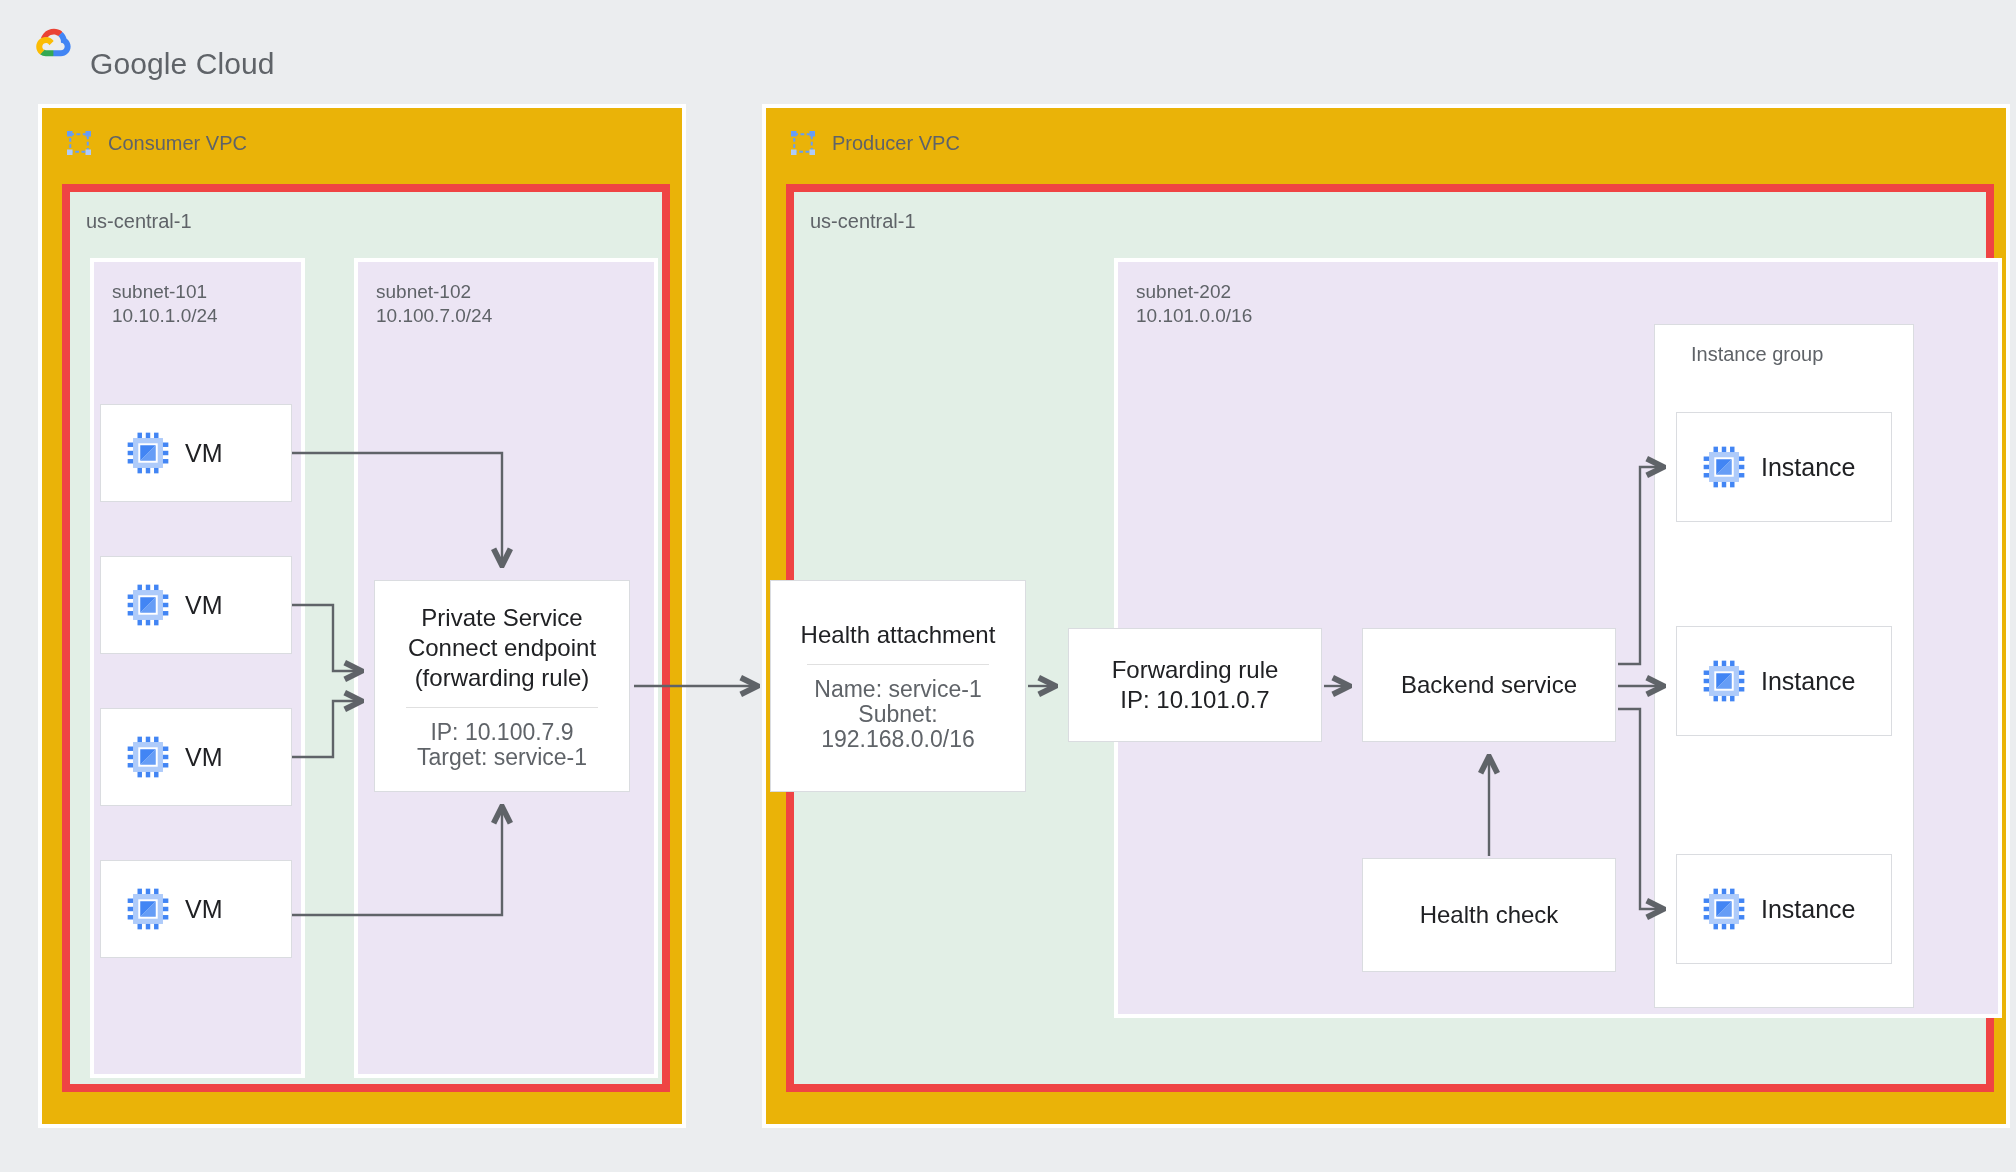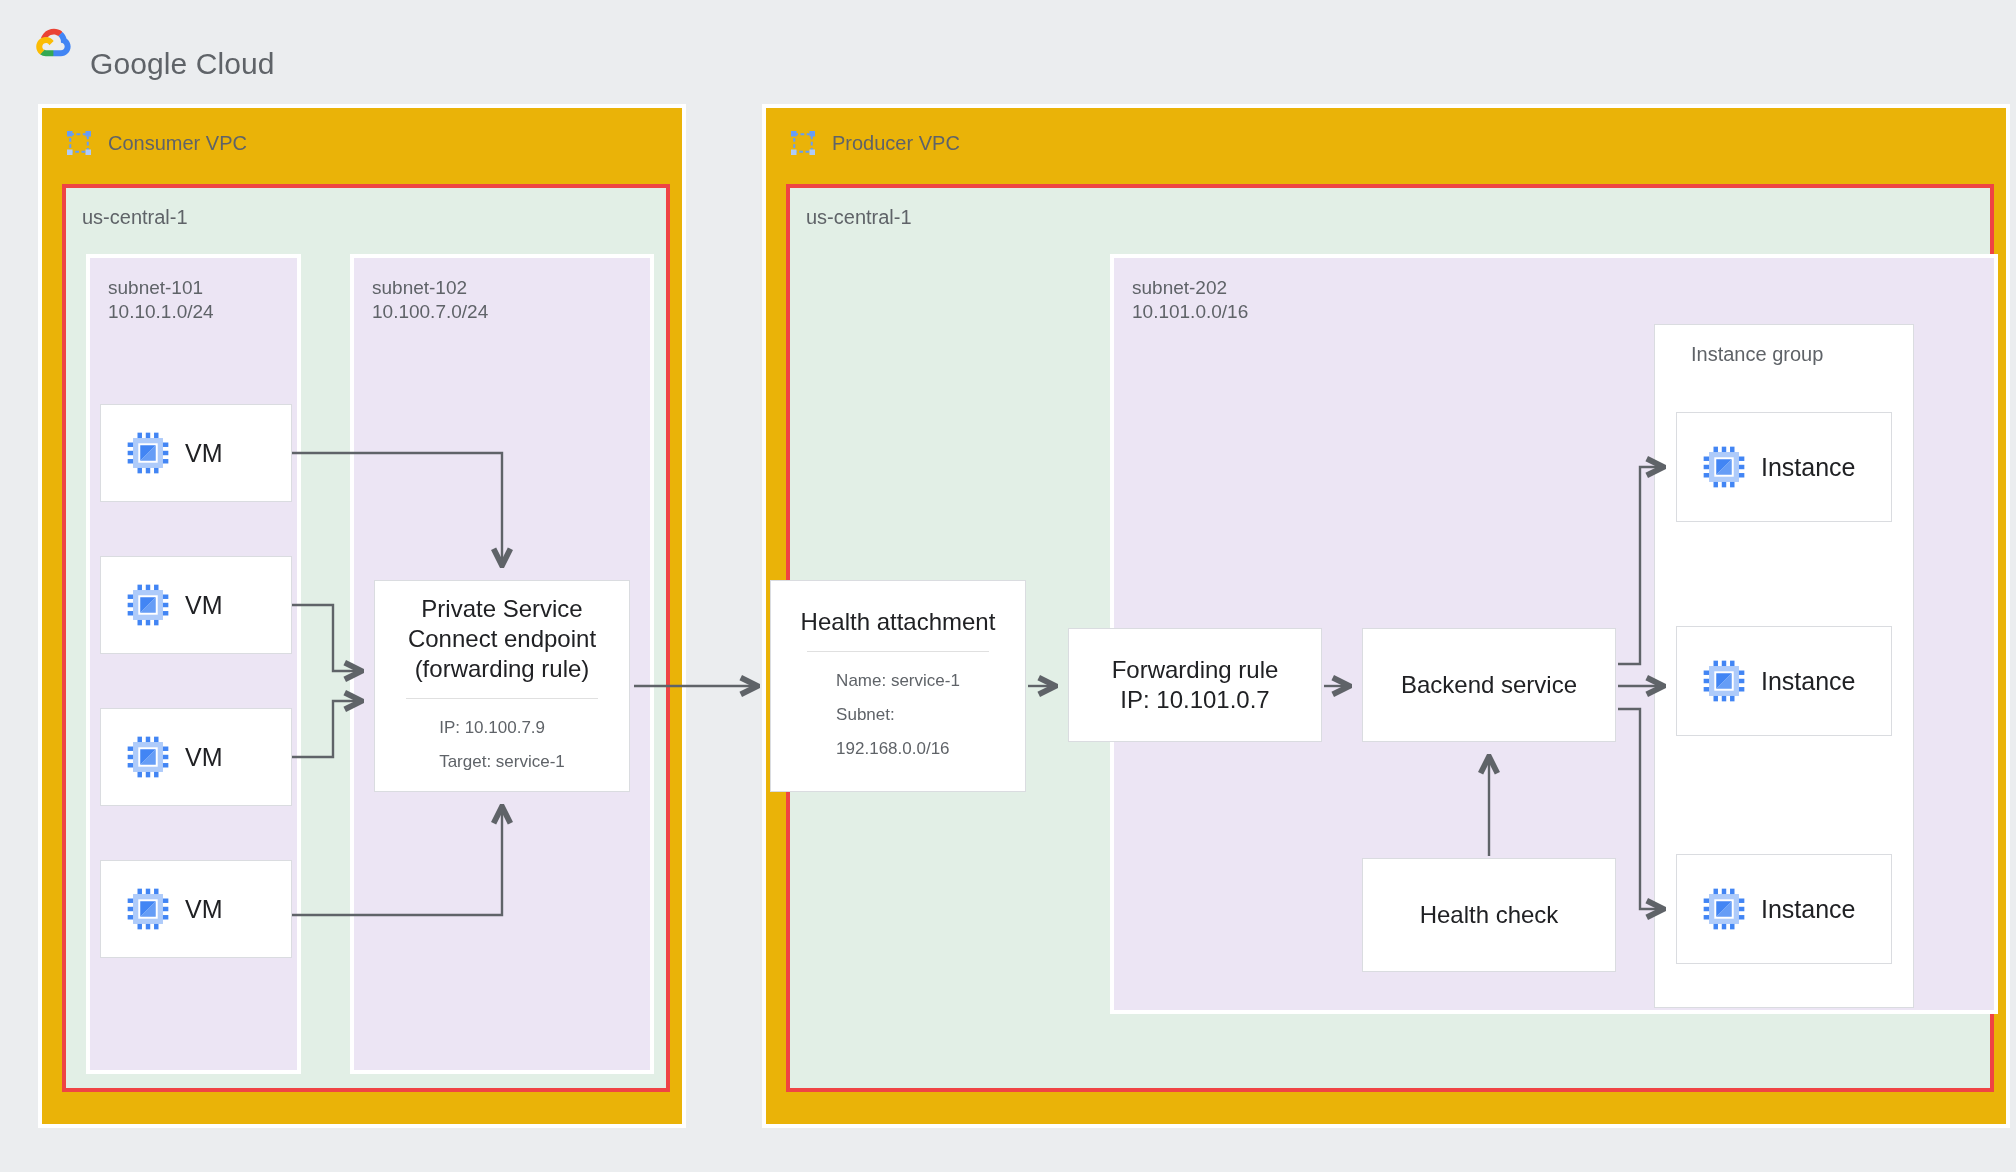--- a/index.html
+++ b/index.html
@@ -56,21 +56,21 @@
   .vpc-title {
     font-size: 20px;
     color: #5f6368;
     white-space: nowrap;
   }
   .vpc-icon { width: 30px; height: 30px; display:block; }
 
   .region {
     position: absolute;
     background: #e2efe6;
-    border: 4px solid #ef4444;
+    border: 8px solid #ef4444;
     box-sizing: border-box;
   }
   .region-label {
     position: absolute;
     left: 16px;
     top: 18px;
     font-size: 20px;
     color: #5f6368;
     white-space: nowrap;
   }
@@ -102,23 +102,24 @@
     justify-content: center;
   }
   .card-title {
     font-size: 24px;
     line-height: 30px;
     color: #202124;
     text-align: center;
     white-space: pre-line;
   }
   .card-sub {
-    font-size: 17px;
-    line-height: 34px;
-    color: #5f6368;
+    font-size: 23px;
+    line-height: 25px;
+    color: #5f6368;
+    text-align: center;
     white-space: pre-line;
   }
   .card.stacked {
     flex-direction: column;
     justify-content: center;
   }
   .divider {
     width: 78%;
     height: 1px;
     background: #e0e0e0;

